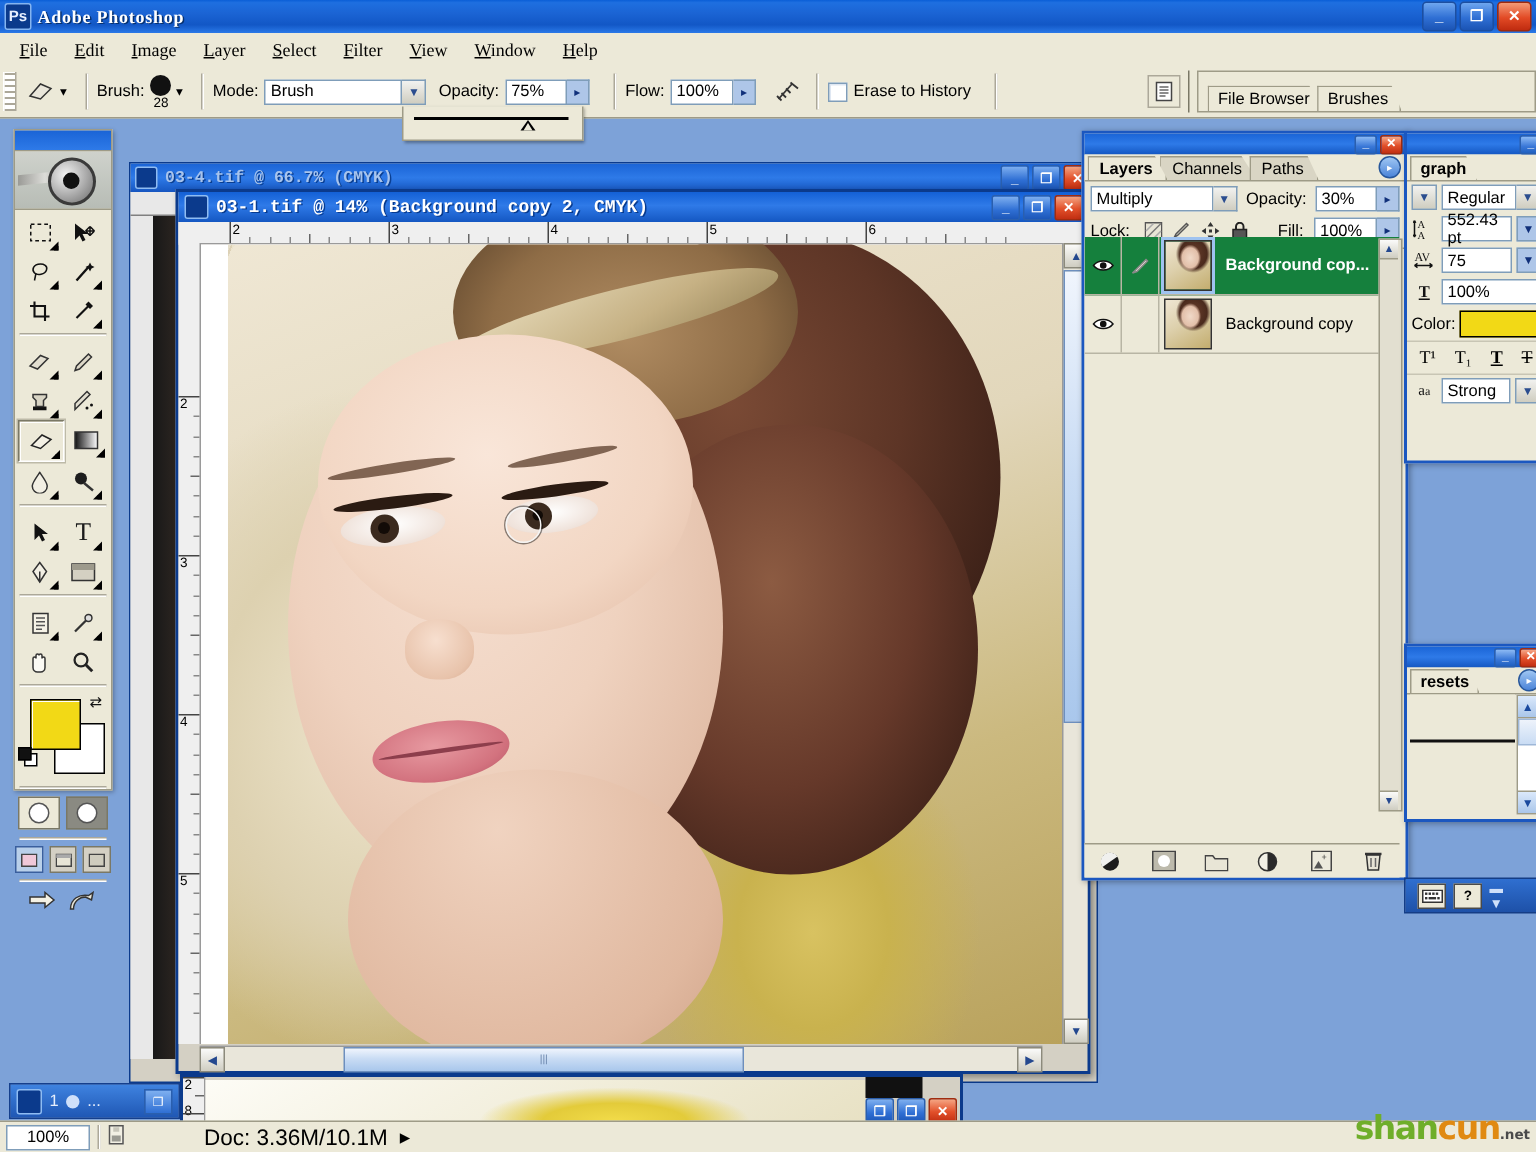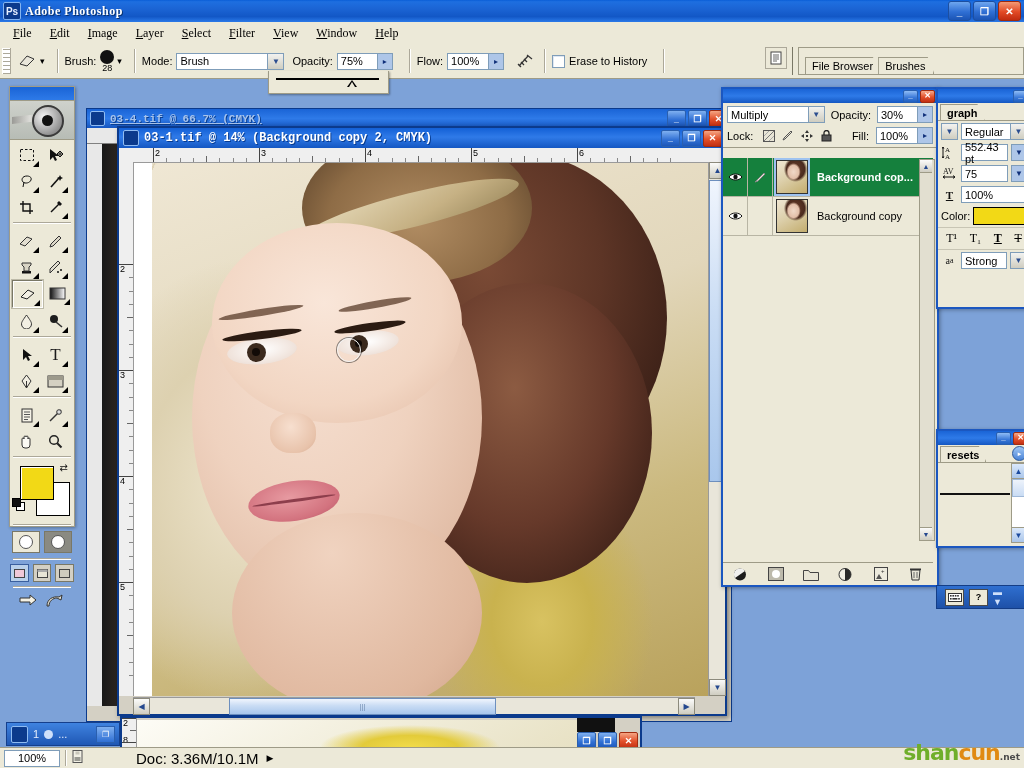--- a/index.html
+++ b/index.html
@@ -179,21 +179,21 @@
   
   #doc-bg{
     left:86px;top:108px;width:644px;height:612px;
     background:#d4d0c4;border:1px solid #0b3a8c;
   }
   #doc-bg .dbar{
     height:19px;background:linear-gradient(to bottom,#1a64d6,#2e7ae8 50%,#1656c0);
     display:flex;align-items:center;padding-left:3px;
   }
   #doc-bg .dbar .dt{color:#a8c4ec;font-size:11px;font-family:"Liberation Mono", monospace;
-    font-weight:bold;text-shadow:1px 1px 0 #0a3f92;text-decoration:underline;}
+    font-weight:bold;text-shadow:1px 1px 0 #0a3f92;}
   #doc-bg .ruler-h{height:15px;background:#e8e8e8;border-bottom:1px solid #808080;}
   #doc-bg .canvasdark{
     position:absolute;left:15px;top:35px;width:24px;height:562px;
     background:linear-gradient(to right,#181818,#2a2420 60%,#0d0d0d);
   }
   .ruler-v-bg{position:absolute;left:0;top:35px;width:15px;height:562px;background:#e8e8e8;border-right:1px solid #808080;}
 
   
   #doc-active{
     left:117px;top:126px;width:606px;height:586px;
@@ -460,21 +460,21 @@
 
   <div class="opt-sep"></div>
 
   <div style="display:flex;align-items:center;margin-right:6px;">
     <div class="chk"></div>
     <div class="lbl">Erase to History</div>
   </div>
 
   <div class="opt-sep"></div>
 
-  <div style="margin-left:auto;display:flex;align-items:flex-start;">
+  <div style="margin-left:auto;display:flex;align-items:center;">
     <div class="pal-well">
       <svg width="13" height="14" viewBox="0 0 13 14">
           <rect x="1" y="1" width="10" height="12" fill="#fff" stroke="#444"></rect>
       <line x1="3" y1="4" x2="9" y2="4" stroke="#666"></line>
           <line x1="3" y1="6" x2="9" y2="6" stroke="#666"></line>
       <line x1="3" y1="8" x2="9" y2="8" stroke="#666"></line>
           <line x1="3" y1="10" x2="7" y2="10" stroke="#666"></line>
         </svg>
     </div>
     <div style="width:1px;height:28px;background:#7a7866;margin:0 5px;"></div>
@@ -892,20 +892,26 @@
     <div class="sbtn" style="position:absolute;right:0;">▶</div>
   </div>
 </div>
 
 <div class="abs" id="layers-pal">
   <div class="pal-titlebar">
     <div class="pbtn">_</div>
     <div class="pbtn close">✕</div>
   </div>
 
+  <div class="pal-tabs">
+    <div class="pal-tab active">Layers</div>
+    <div class="pal-tab">Channels</div>
+    <div class="pal-tab">Paths</div>
+    <div class="pal-menu-btn">▸</div>
+  </div>
 
   <div class="blend-row">
     <div style="display:flex;width:108px;">
       <div class="field" style="flex:1;">Multiply</div>
       <div class="dropbtn">▼</div>
     </div>
     <div class="lbl" style="margin:0 2px 0 2px;">Opacity:</div>
     <div style="display:flex;">
       <div class="field" style="width:33px;">30%</div>
       <div class="spinarrow">▸</div>

